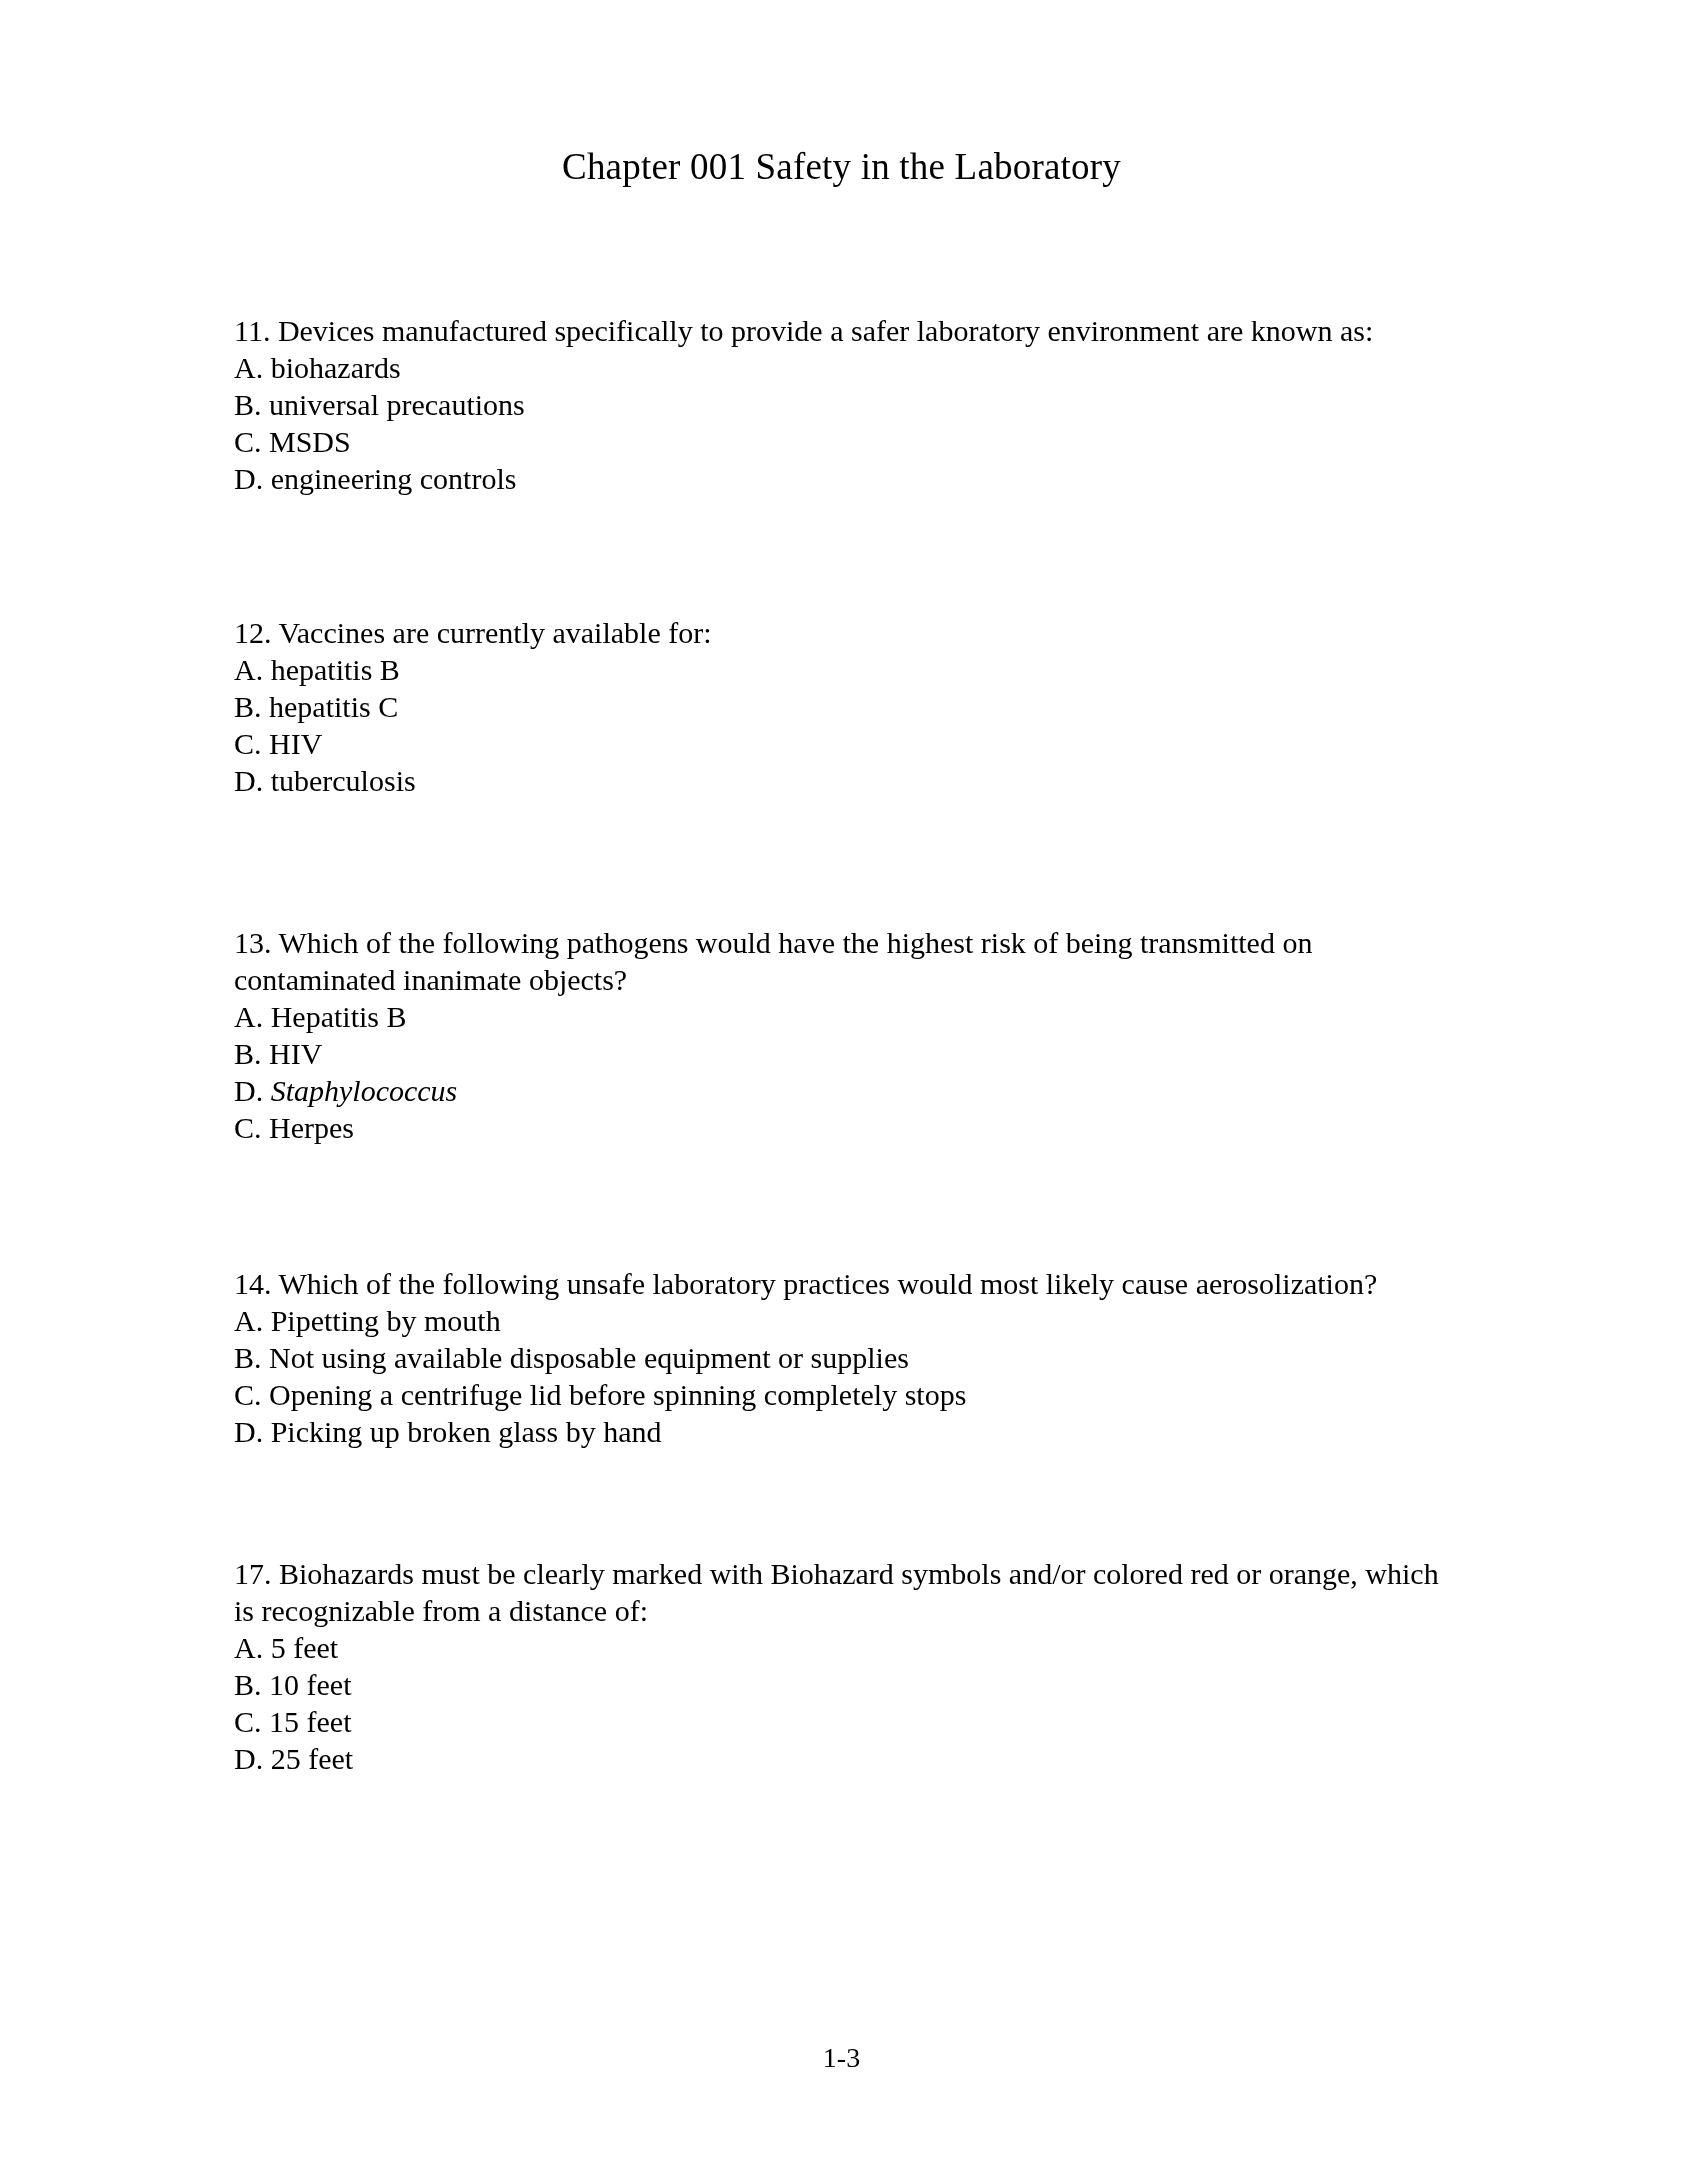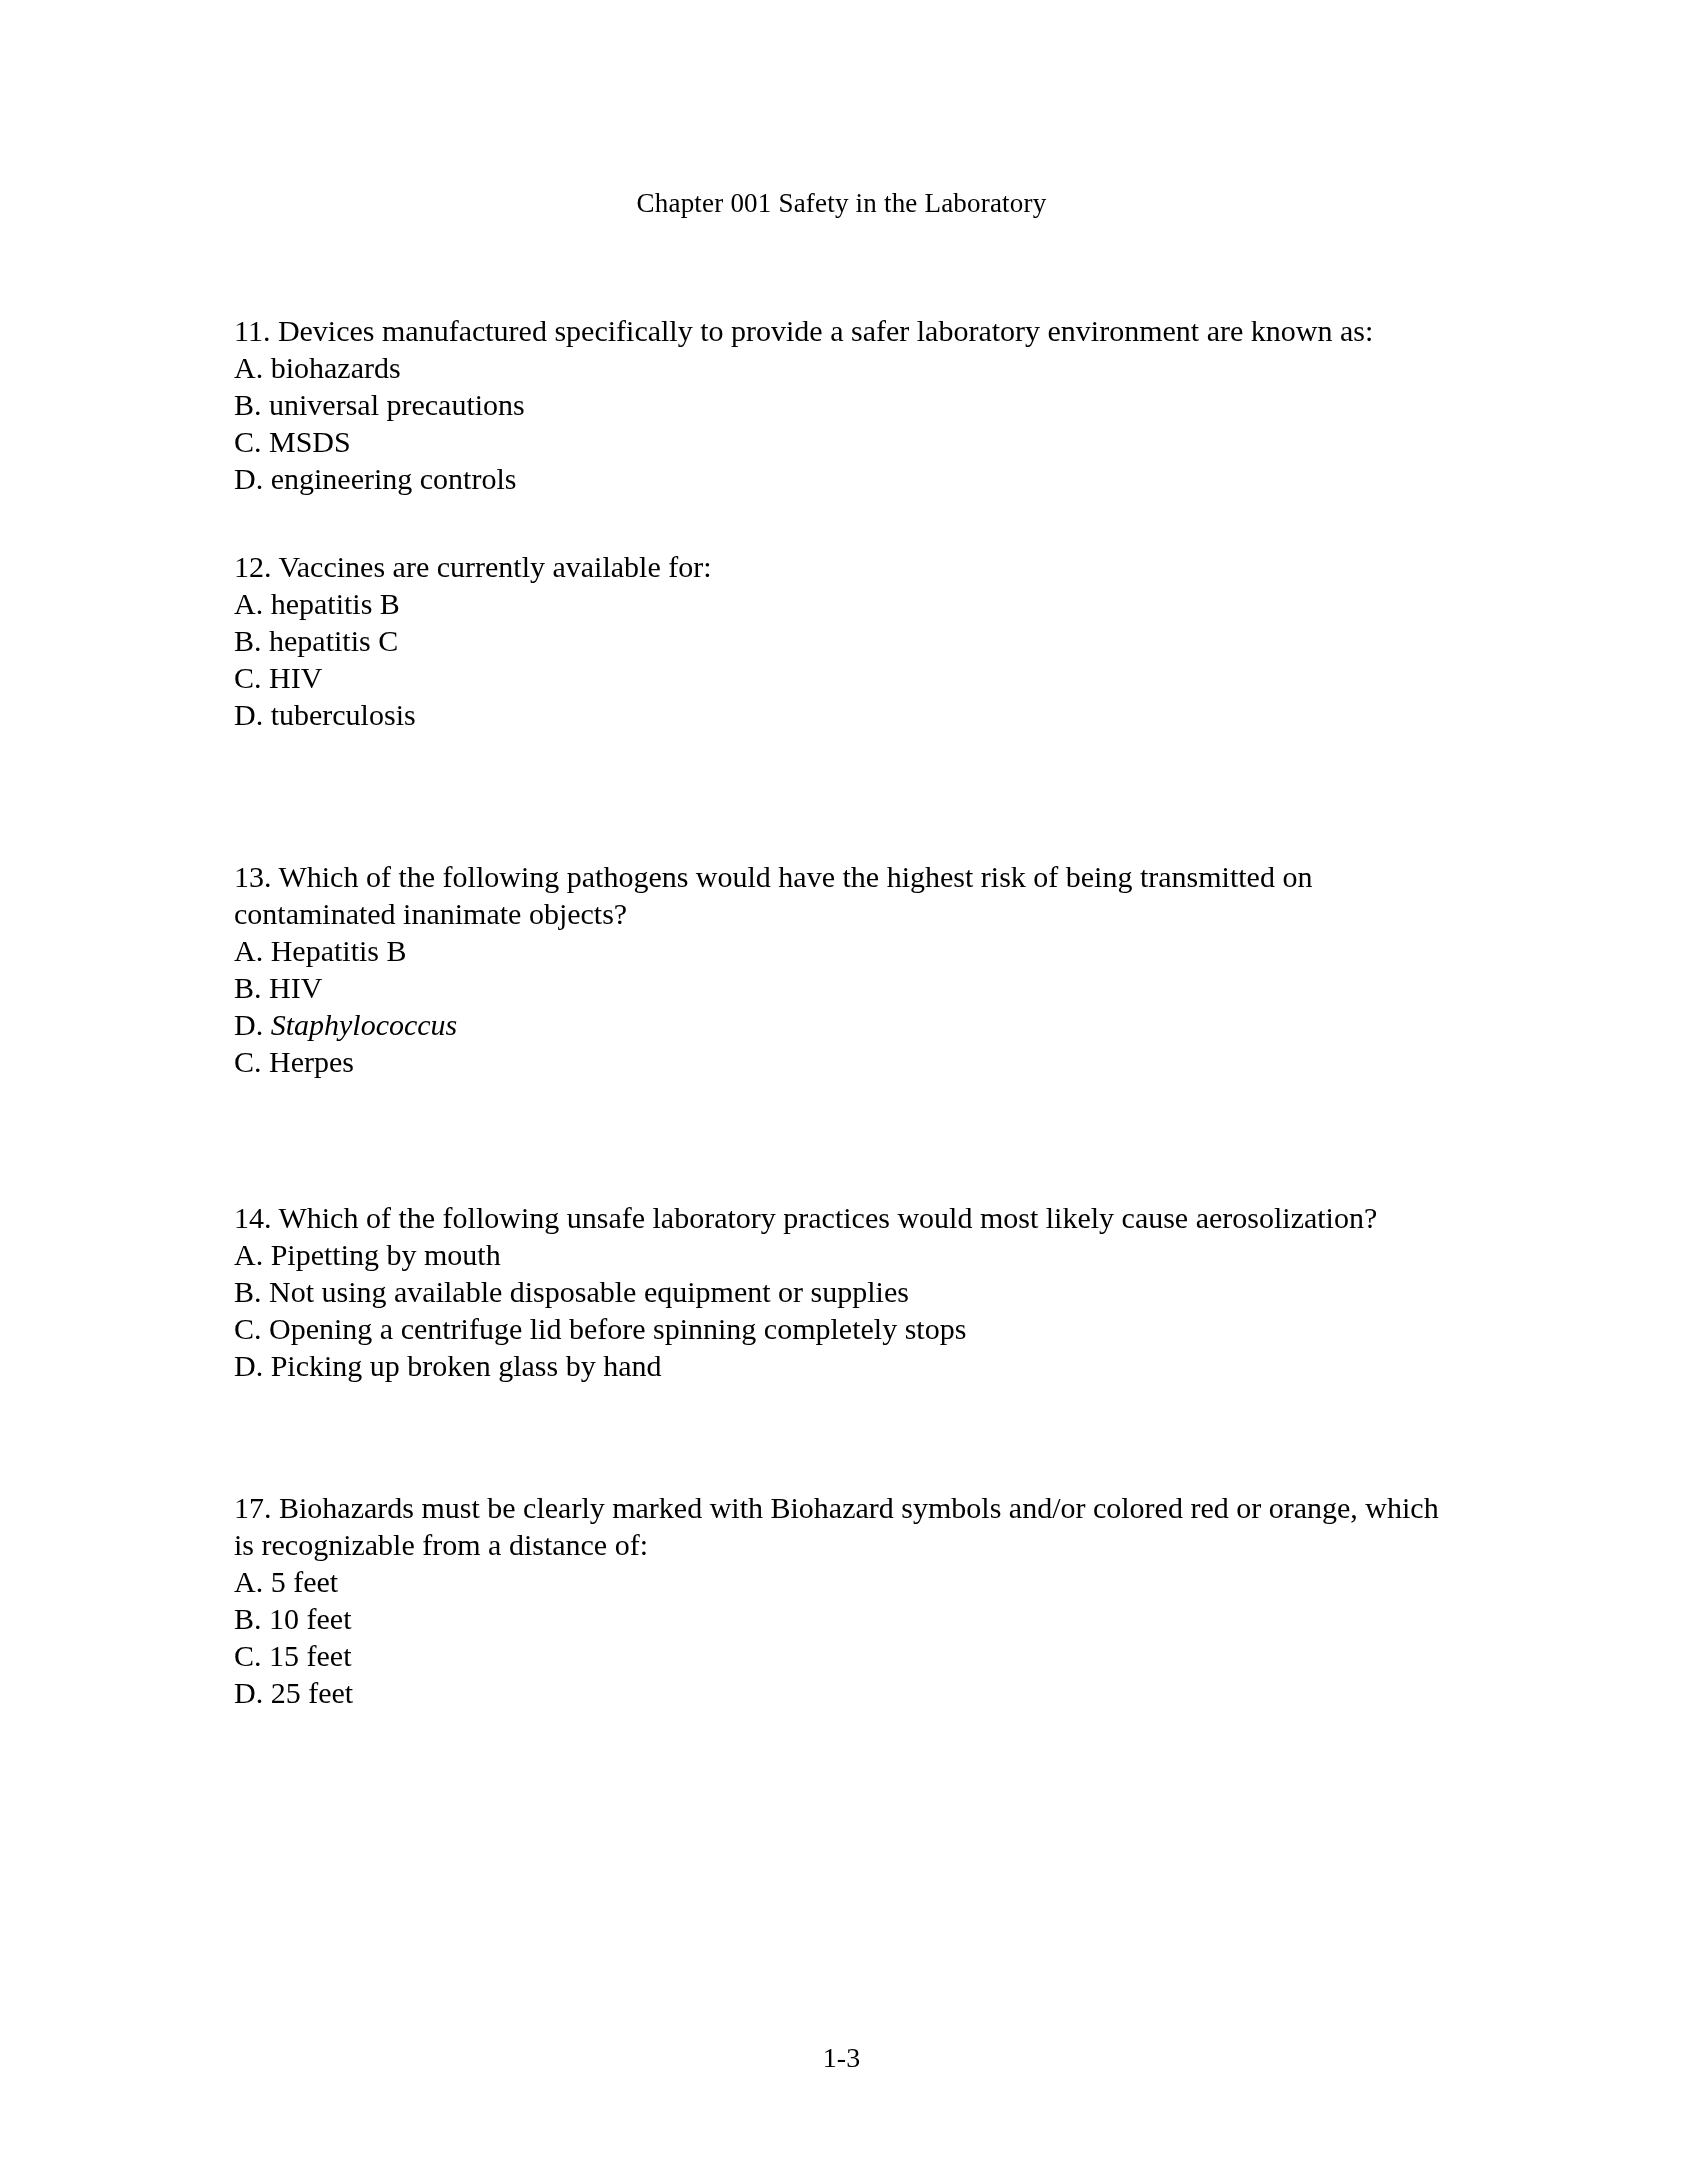--- a/index.html
+++ b/index.html
@@ -21,25 +21,24 @@
 
   
   .doc-header {
     position: absolute;
     top: 147px;
     left: 0;
     width: 1683px;
     text-align: center;
   }
   .doc-header .title {
-    font-size: 27px;
+    font-size: 37px;
     line-height: 40px;
     font-weight: normal;
     letter-spacing: 0.2px;
-    margin-top: 36px;
   }
 
   
   .content {
     position: absolute;
     top: 312px;
     left: 234px;
     width: 1228px;
   }
 
@@ -62,21 +61,21 @@
   .q-stem {
     
     text-indent: 0;
   }
 
   .q-option .opt-italic {
     font-style: italic;
   }
 
   
-  .question-block.q11 { margin-bottom: 51px; }
+  .question-block.q11 { margin-bottom: 117px; }
   .question-block.q12 { margin-bottom: 125px; }
   .question-block.q13 { margin-bottom: 119px; }
   .question-block.q14 { margin-bottom: 105px; }
 
   
   .doc-footer {
     position: absolute;
     bottom: 104px;
     left: 0;
     width: 1683px;

